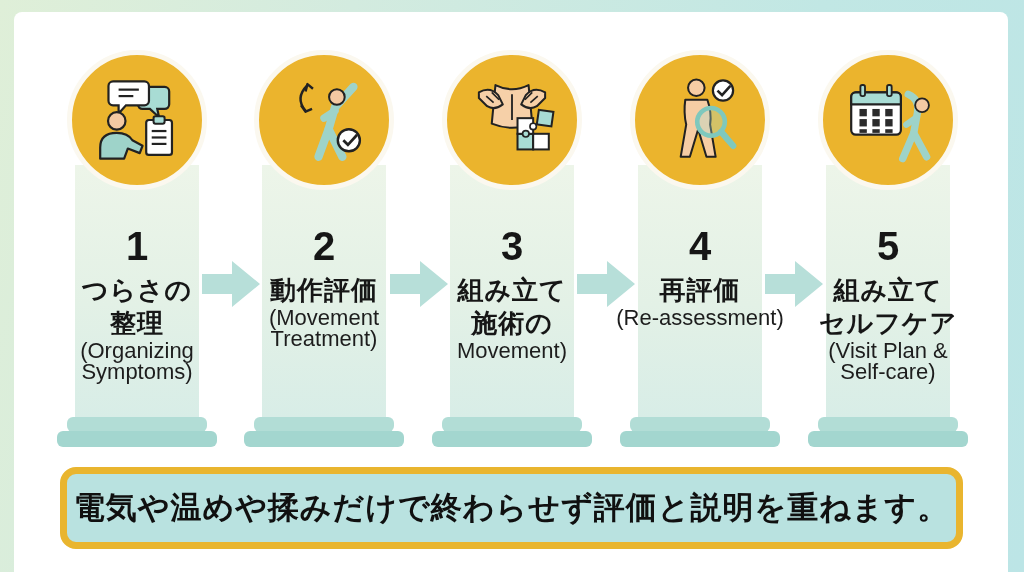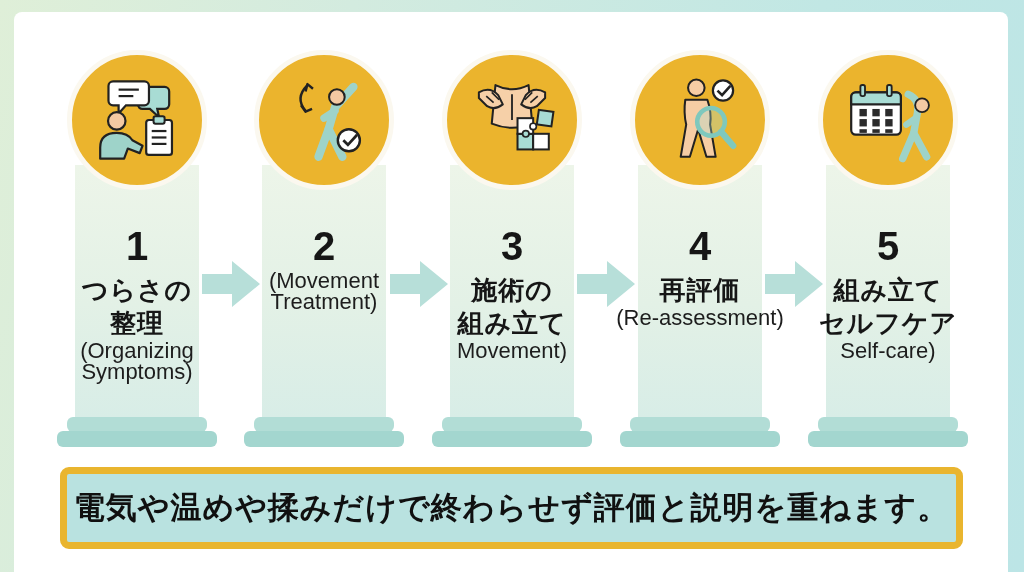--- a/index.html
+++ b/index.html
@@ -34,21 +34,21 @@
   .ptext{position:absolute;left:0;top:172px;width:180px;text-align:center;color:#161616;}
   .num{font-size:40px;line-height:48px;font-weight:bold;}
   .title{font-size:26px;line-height:33px;font-weight:bold;margin-top:4px;letter-spacing:1px;}
   .sub{font-size:22px;line-height:21px;margin-top:0;color:#1d1d1d;}
   
   .arrow{position:absolute;top:255px;width:58px;height:58px;}
   .a1{left:202px;} .a2{left:390px;} .a3{left:577px;} .a4{left:765px;}
   
   .banner{
     position:absolute;left:60px;top:467px;width:903px;height:82px;
-    background:#B9E2E0;border:7px solid #E9B52F;border-radius:9px;
+    background:#B9E2E0;border:7px solid #E9B52F;border-radius:16px;
     box-sizing:border-box;display:flex;align-items:center;justify-content:center;
   }
   .banner-text{
     font-size:31px;font-weight:bold;color:#101010;letter-spacing:1px;white-space:nowrap;
   }
 </style>
 </head>
 <body>
 
 <div class="stage">
@@ -98,20 +98,23 @@
         <path d="M44 90 L55 60 L70 90" fill="none" stroke="#9ED3C9" stroke-width="9" stroke-linecap="round" stroke-linejoin="round"></path>
         <path d="M55 60 L62 36 L82 14" fill="none" stroke="#9ED3C9" stroke-width="9" stroke-linecap="round"></path>
         <path d="M62 40 L50 48" stroke="#9ED3C9" stroke-width="8" stroke-linecap="round"></path>
         <circle cx="64" cy="25" r="8.5" fill="#F4C9A2" stroke="#222" stroke-width="2.2"></circle>
         <circle cx="77" cy="72" r="12" fill="#fff" stroke="#222" stroke-width="2.6"></circle>
         <path d="M71 72 l5 5 10 -11" fill="none" stroke="#222" stroke-width="3"></path>
       </svg>
     </div>
     <div class="ptext">
       <div class="num">2</div>
+      <div class="title">
+        <div>動作評価</div>
+      </div>
       <div class="sub">
         <div>(Movement</div>
         <div>Treatment)</div>
       </div>
     </div>
   </div>
 
   <div class="pillar p3">
     <div class="shaft"></div>
     <div class="tier tier1"></div>
@@ -128,22 +131,22 @@
         <rect x="73" y="65" width="17" height="17" fill="#fff" stroke="#222" stroke-width="2.2"></rect>
         <rect x="56" y="48" width="17" height="17" fill="#fff" stroke="#222" stroke-width="2.2"></rect>
         <rect x="78" y="40" width="16" height="16" fill="#A8DCD4" stroke="#222" stroke-width="2.2" transform="rotate(8 86 48)"></rect>
         <circle cx="73" cy="57" r="3.5" fill="#fff" stroke="#222" stroke-width="1.8"></circle>
         <circle cx="65" cy="65" r="3.5" fill="#A8DCD4" stroke="#222" stroke-width="1.8"></circle>
       </svg>
     </div>
     <div class="ptext">
       <div class="num">3</div>
       <div class="title">
+        <div>組み立て</div>
         <div>施術の</div>
-        <div>組み立て</div>
       </div>
       <div class="sub">
         <div>Movement)</div>
       </div>
     </div>
   </div>
 
   <div class="pillar p4">
     <div class="shaft"></div>
     <div class="tier tier1"></div>
@@ -196,20 +199,21 @@
         <circle cx="87" cy="34" r="7.5" fill="#F4C9A2" stroke="#222" stroke-width="2"></circle>
       </svg>
     </div>
     <div class="ptext">
       <div class="num">5</div>
       <div class="title">
         <div>組み立て</div>
         <div>セルフケア</div>
       </div>
       <div class="sub">
+        <div>(Visit Plan &amp;</div>
         <div>Self-care)</div>
       </div>
     </div>
   </div>
 
   <svg class="arrow a1" viewBox="0 0 58 58">
       <polygon points="0,19 30,19 30,6 58,29 30,52 30,39 0,39" fill="#B7DFD9"></polygon>
     </svg>
   <svg class="arrow a2" viewBox="0 0 58 58">
       <polygon points="0,19 30,19 30,6 58,29 30,52 30,39 0,39" fill="#B7DFD9"></polygon>

